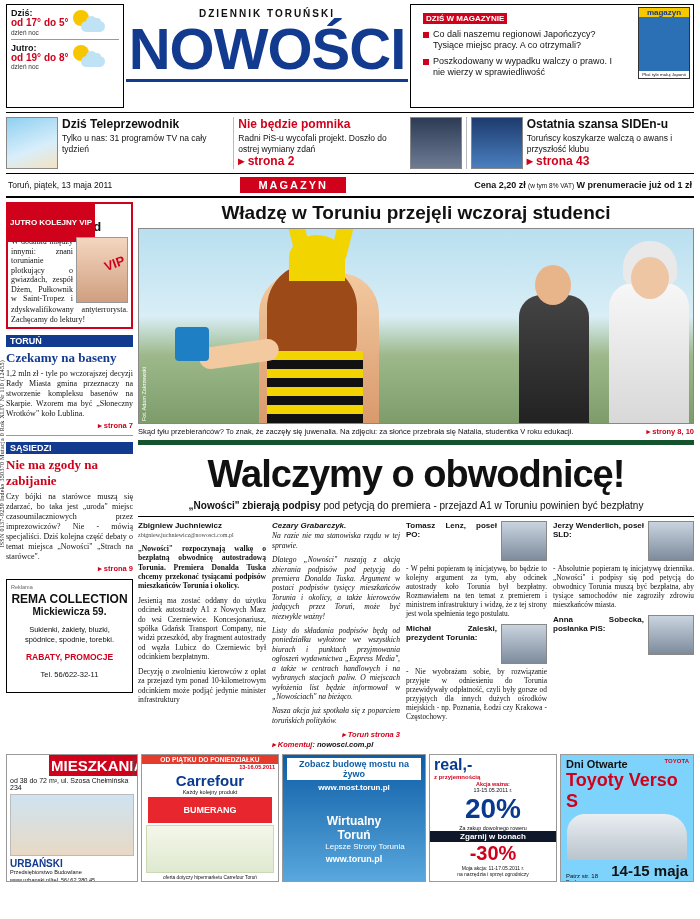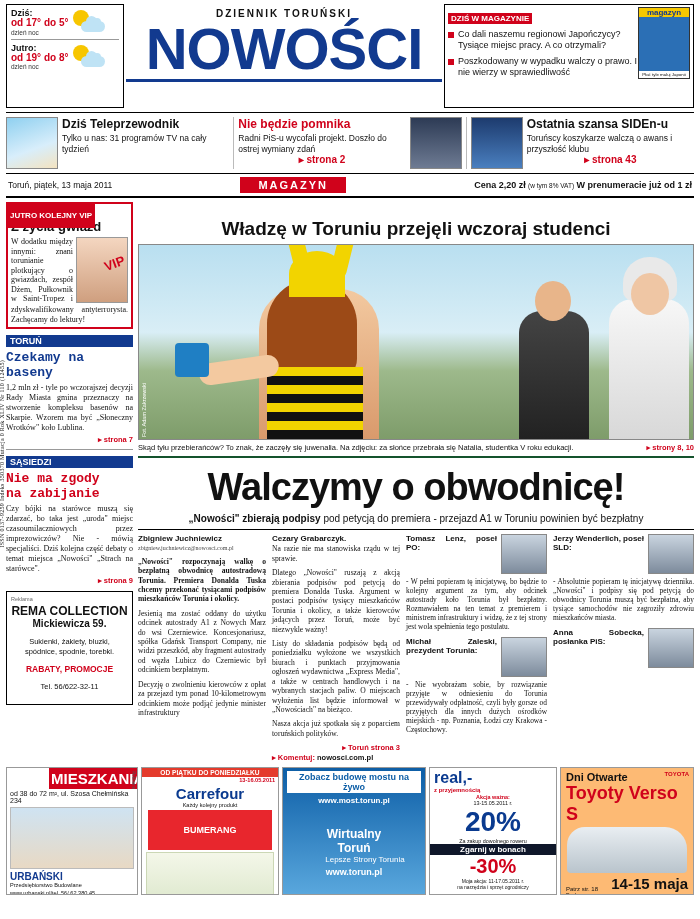--- a/index.html
+++ b/index.html
@@ -25,63 +25,63 @@
   .sun { position:absolute; left:2px; top:2px; width:16px; height:16px; border-radius:50%; background:#f7c600; }
   .cloud { position:absolute; right:0; bottom:2px; width:24px; height:11px; background:#bfe3f5; border-radius:7px; }
   .cloud:before{content:"";position:absolute;left:5px;top:-5px;width:11px;height:11px;background:#bfe3f5;border-radius:50%;}
   .cloud:after{content:"";position:absolute;left:12px;top:-3px;width:8px;height:8px;background:#bfe3f5;border-radius:50%;}
 
   .masthead { flex:1; text-align:center; position:relative; }
   .mh-kicker { font-family:"Liberation Sans",sans-serif; font-size:10px; letter-spacing:2px; font-weight:bold; margin-top:4px; }
   .mh-title { font-family:"Liberation Sans",sans-serif; font-weight:bold; font-size:58px; line-height:60px; color:#123a8f; letter-spacing:-1px; }
   .mh-rule { height:3px; background:#123a8f; margin:0 2px; }
 
-  .magbox { width:250px; border:1px solid #000; padding:2px 3px; font-family:"Liberation Sans",sans-serif; position:relative;}
+  .magbox { width:284px; border:1px solid #000; padding:2px 12px; font-family:"Liberation Sans",sans-serif; position:relative;}
   .magbox .hdr { background:#d0021b; color:#fff; font-size:8px; font-weight:bold; padding:1px 3px; display:inline-block; }
   .magbox .minicover { position:absolute; right:3px; top:2px; width:52px; height:72px; background:#2b6fb5; border:1px solid #333; }
   .magbox .minicover .mc-t { background:#f6c800; color:#123a8f; font-family:"Liberation Sans",sans-serif; font-weight:bold; font-size:8px; text-align:center; }
   .magbox .minicover .mc-b { position:absolute; bottom:0; width:100%; background:#fff; color:#111; font-size:4.4px; text-align:center; padding:1px 0;}
   .magbox ul { list-style:none; margin:4px 0 0 0; padding:0; width:200px; }
   .magbox li { font-size:9px; line-height:11px; padding-left:10px; position:relative; margin-bottom:5px; }
   .magbox li:before{ content:""; position:absolute; left:0; top:3px; width:6px; height:6px; background:#d0021b; }
 
   
   .promorow { display:flex; gap:4px; margin-top:4px; border-top:1px solid #000; border-bottom:1px solid #000; padding:4px 0; height:62px; }
   .promo { flex:1; display:flex; gap:4px; }
   .promo + .promo { border-left:1px solid #bbb; padding-left:4px; }
   .promo .thumb { width:52px; height:52px; flex:none; border:1px solid #888; }
   .p1 { background:linear-gradient(160deg,#8fd0f0,#d8eefb 60%,#f4e3c0); }
   .p2 { background:linear-gradient(#2d3b55,#6e7b93); }
   .p3 { background:linear-gradient(#1d3b6e,#4a7fbf); }
   .promo .txt { font-family:"Liberation Sans",sans-serif; }
   .promo h3 { margin:0 0 2px 0; font-size:12px; color:#111; }
   .promo h3.red { color:#d0021b; }
   .promo p { margin:0; font-size:8.5px; line-height:10.5px; }
-  .promo .pg { font-size:10px; font-weight:bold; color:#d0021b; text-align:center; }
+  .promo .pg { font-size:12px; font-weight:bold; color:#d0021b; text-align:left; }
 
   
   .datebar { display:flex; align-items:center; justify-content:space-between; font-family:"Liberation Sans",sans-serif; font-size:8.5px; padding:3px 2px; border-bottom:2px solid #000; }
   .datebar .mag { background:#d0021b; color:#fff; font-weight:bold; font-size:11px; letter-spacing:2px; padding:2px 18px; }
   .datebar .price b { font-size:9px; }
   .datebar .price span { font-size:6.5px; }
 
   
   .body { display:flex; gap:5px; margin-top:4px; }
   .leftcol { width:140px; }
-  .rightcol { flex:1;margin-top:16px; }
+  .rightcol { flex:1; }
 
   .vipbox { border:2px solid #d0021b; padding:3px; position:relative; }
-  .vipbox .kick { background:#d0021b; color:#fff; font-family:"Liberation Sans",sans-serif; font-weight:bold; font-size:8px; padding:8px 3px; position:absolute; top:-1px; left:-1px;}
+  .vipbox .kick { background:#d0021b; color:#fff; font-family:"Liberation Sans",sans-serif; font-weight:bold; font-size:8px; padding:15px 3px; position:absolute; top:-1px; left:-1px;}
   .vipbox h4 { font-family:"Liberation Sans",sans-serif; font-size:13px; margin:12px 0 3px 0; color:#111; }
   .vipbox .art { float:right; width:52px; height:66px; margin:0 0 2px 3px; background:linear-gradient(#f4d6c0,#cf9f7f); border:1px solid #999; position:relative;}
   .vipbox .art .vip { position:absolute; right:2px; top:18px; color:#d0021b; font-family:"Liberation Sans",sans-serif; font-weight:bold; font-size:13px; transform:rotate(-20deg); }
   .vipbox p { font-size:8px; line-height:9.5px; margin:0; text-align:justify; }
 
   .secthead { background:#123a8f; color:#fff; font-family:"Liberation Sans",sans-serif; font-weight:bold; font-size:9px; padding:1px 4px; margin-top:6px; }
-  .lefth { font-family:Liberation Mono, monospace; font-size:13px; margin:3px 16px 3px 0; color:#123a8f; font-weight:bold;}
+  .lefth { font-family:Liberation Serif, serif; font-size:13px; margin:3px 16px 3px 0; color:#123a8f; font-weight:bold;}
   .lefth.red { color:#d0021b; }
   .leftp { font-size:8px; line-height:10px; text-align:justify; margin:0; }
   .pglink { font-size:7.5px; font-weight:bold; color:#d0021b; text-align:right; font-family:"Liberation Sans",sans-serif; margin-top:2px;}
   .leftrule { border-top:1px solid #999; margin:5px 0; }
 
   .adbox { border:1px solid #000; margin-top:6px; padding:4px; text-align:center; font-family:"Liberation Sans",sans-serif; }
   .adbox .adlbl { font-size:5.5px; color:#666; text-align:left; margin-bottom:2px;}
   .adbox h4 { margin:0; font-size:12px; font-weight:bold; }
   .adbox .sub { font-size:10px; font-weight:bold; margin-bottom:3px;}
   .adbox p { margin:8px; font-size:7.5px; line-height:9.5px; }
@@ -101,31 +101,31 @@
   .p-ear2 { position:absolute; left:196px; bottom:160px; width:16px; height:52px; background:#f2d400; border-radius:8px; transform:rotate(14deg); }
   .p-body { position:absolute; left:128px; bottom:0; width:96px; height:72px; background:repeating-linear-gradient(180deg,#f2d400 0 9px,#111 9px 18px); }
   .p-arm { position:absolute; left:60px; bottom:58px; width:80px; height:22px; background:#f3c9a0; border-radius:11px; transform:rotate(-8deg); }
   .p-cup { position:absolute; left:36px; bottom:62px; width:34px; height:34px; background:#1f7fc4; border-radius:4px; }
   .p-b { left:380px; width:70px; height:128px; background:linear-gradient(#444,#222); border-radius:22px 22px 0 0;}
   .p-bhead { position:absolute; left:396px; bottom:118px; width:36px; height:40px; background:#e8b58a; border-radius:50%; }
   .p-c { left:470px; width:80px; height:140px; background:linear-gradient(#f7f7f7,#d8d8d8); border-radius:24px 24px 0 0;}
   .p-chead { position:absolute; left:492px; bottom:124px; width:38px; height:42px; background:#efc6a4; border-radius:50%; }
   .p-chair { position:absolute; left:484px; bottom:138px; width:54px; height:44px; background:#e9e9e9; border-radius:26px 26px 10px 10px; }
   .photo .credit { position:absolute; left:2px; bottom:2px; color:#fff; font-size:5.5px; writing-mode:vertical-rl; transform:rotate(180deg); font-family:"Liberation Sans",sans-serif;}
-  .caption { display:flex; align-items:flex-start; gap:6px; font-family:"Liberation Sans",sans-serif; font-size:7.5px; border-bottom:2px solid #14532d; padding:3px 0 4px 0;}
+  .caption { display:flex; align-items:flex-start; gap:6px; font-family:"Liberation Sans",sans-serif; font-size:7.5px; border-bottom:5px solid #14532d; padding:3px 0 4px 0;}
   .caption .pg { color:#d0021b; font-weight:bold; white-space:nowrap; }
 
   .bighead { font-family:"Liberation Sans",sans-serif; font-weight:bold; font-size:38px; text-align:center; margin:8px 0 4px 0; letter-spacing:-1px;}
   .deck { font-family:"Liberation Sans",sans-serif; font-size:10px; text-align:center; margin-bottom:5px; }
   .deck b { font-weight:bold; }
 
   .cols { display:flex; gap:6px; border-top:1px solid #000; padding-top:4px; }
   .col { font-size:7.6px; line-height:9.4px; text-align:justify; }
   .c1 { width:128px; }
-  .c2 { width:128px; }
+  .c2 { width:128px;font-style:italic; }
   .c3 { width:141px; }
   .c4 { width:141px; }
   .byline { font-family:"Liberation Sans",sans-serif; font-weight:bold; font-size:8px; margin-bottom:1px;}
   .mail { font-size:6px; color:#444; margin-bottom:3px; }
   .col p { margin:0 0 5px 0; }
   .pgred { color:#d0021b; font-weight:bold; font-family:"Liberation Sans",sans-serif; font-size:7.5px; text-align:right;}
   .comment { font-family:"Liberation Sans",sans-serif; font-size:7.5px; font-weight:bold; }
   .comment span.r { color:#d0021b; }
 
   .qbox { margin-bottom:6px; }
@@ -140,36 +140,36 @@
   .ad .vlbl { position:absolute; right:1px; top:3px; font-size:4.6px; writing-mode:vertical-rl; color:#555; }
   .ad1 { width:132px; background:#fff; }
   .ad1 .t { background:#d0021b; color:#fff; font-weight:bold; font-size:15px; padding:2px 2px;margin-left:42px; }
   .ad1 .s { font-size:7px; padding:1px 3px; }
   .ad1 .img { height:62px; margin:2px 3px; background:linear-gradient(#cfe3f2,#e8d9c4); border:1px solid #bbb;}
   .ad1 .logo { font-weight:bold; font-size:10px; padding:0 3px; color:#123a8f;}
   .ad1 .url { font-size:5.6px; padding:0 3px 2px 3px; }
   .ad2 { width:138px; background:#fff; }
   .ad2 .top { background:#e43b2c; color:#fff; font-size:6.6px; font-weight:bold; text-align:center; padding:1px; }
   .ad2 .carref { color:#0a3a8f; font-weight:bold; font-size:15px; text-align:center; margin-top:2px;}
-  .ad2 .bum { background:#e8262d; color:#fff; font-weight:bold; font-size:9px; text-align:center; margin:2px 6px; padding:15px;}
+  .ad2 .bum { background:#e8262d; color:#fff; font-weight:bold; font-size:9px; text-align:center; margin:2px 6px; padding:8px;}
   .ad2 .prods { height:48px; margin:2px 4px; background:linear-gradient(#f4f7e9,#dfe9cf); border:1px solid #cbd7b5;}
   .ad2 .fine { font-size:4.8px; text-align:center; }
   .ad3 { width:144px; background:linear-gradient(#0d5ea6,#59a7dd); color:#fff; }
   .ad3 .t1 { background:#fff; color:#0d5ea6; font-weight:bold; font-size:9px; text-align:center; margin:3px 4px; padding:1px;}
   .ad3 .t2 { font-weight:bold; font-size:12px; text-align:center; margin-top:22px; }
   .ad3 .t3 { font-size:8px; text-align:center;margin-left:22px; }
   .ad3 .u { font-size:9px; font-weight:bold; text-align:center; margin-top:3px; }
   .ad4 { width:128px; background:#fff; }
   .ad4 .rl { color:#0a3a8f; font-weight:bold; font-size:16px; padding:1px 4px;}
   .ad4 .rl small { font-size:6px; color:#d0021b; display:block; }
   .ad4 .pct { color:#0a3a8f; font-weight:bold; font-size:28px; text-align:center; }
   .ad4 .zg { background:#0f172a; color:#fff; font-weight:bold; font-size:8px; text-align:center; padding:1px; }
   .ad4 .pct2 { color:#d0021b; font-weight:bold; font-size:20px; text-align:center; }
   .ad4 .fine { font-size:5px; text-align:center; }
-  .ad5 { flex:1; background:#fdba74; }
+  .ad5 { flex:1; background:#7dd3fc; }
   .ad5 .h1 { font-size:11px; font-weight:bold; padding:3px 5px 0 5px;}
   .ad5 .h2 { font-size:18px; font-weight:bold; color:#d0021b; padding:0 5px; }
   .ad5 .car { height:46px; margin:2px 6px; background:linear-gradient(#e9eef2,#b9c4cc); border-radius:18px 22px 4px 4px; }
   .ad5 .d { font-size:15px; font-weight:bold; text-align:center; }
   .ad5 .f { font-size:5.6px; padding:0 5px; }
   .ad5 .toyota { position:absolute; right:4px; top:3px; font-size:6px; color:#d0021b; font-weight:bold;}
 </style>
 </head>
 <body>
 

